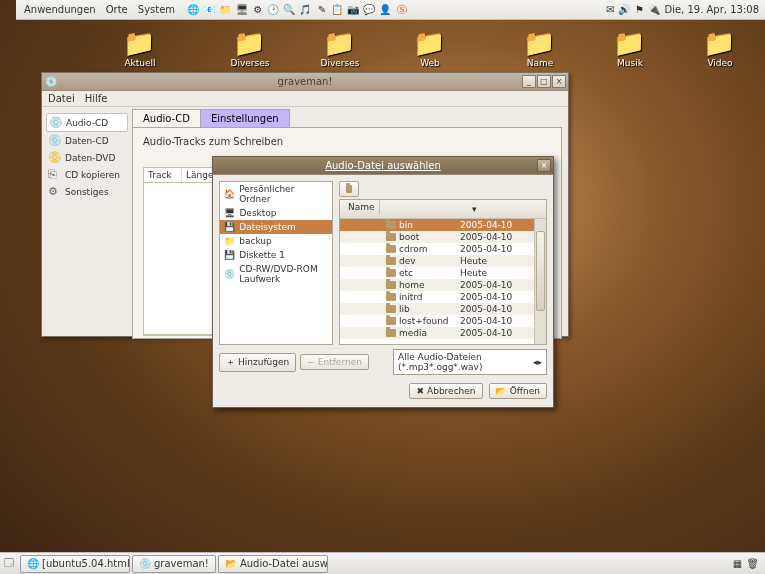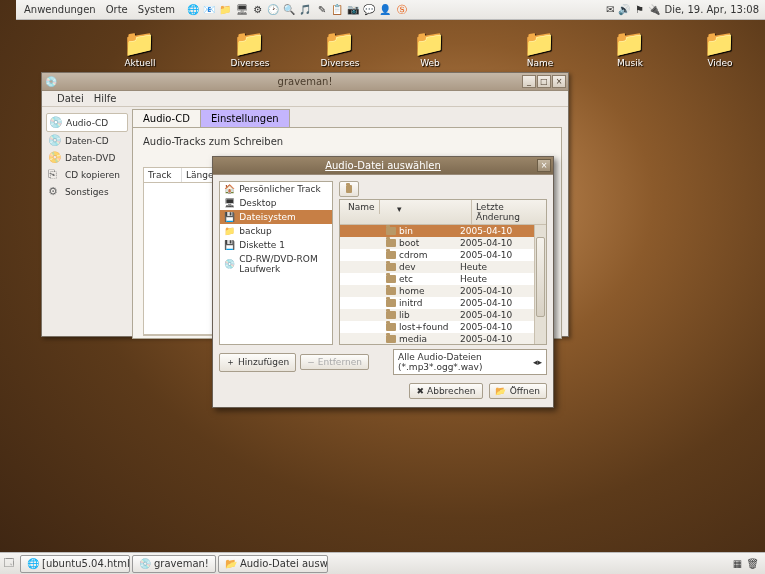--- a/index.html
+++ b/index.html
@@ -24,21 +24,21 @@
   .dcluster { display:flex; gap:30px; }
   .dicon { display:flex; flex-direction:column; align-items:center; width:60px; color:#fff; font-size:9px; text-shadow:1px 1px 1px #000; }
   .dicon .glyph { width:36px; height:30px; display:flex; align-items:center; justify-content:center; font-size:26px; }
 
   
   .win-graveman { position:absolute; left:41px; top:72px; width:528px; height:265px; background:#efebe7; border:1px solid #7a7064; box-shadow:2px 2px 4px rgba(0,0,0,.4); }
   .titlebar { height:18px; background:linear-gradient(#c5b8a8,#ab9a86); color:#4a3c2c; font-size:10px; display:flex; align-items:center; justify-content:center; position:relative; border-bottom:1px solid #998a78; }
   .titlebar .ticon { position:absolute; left:3px; font-size:10px; }
   .titlebar .winbtns { position:absolute; right:2px; display:flex; gap:1px; }
   .titlebar .winbtns span { width:14px; height:13px; border:1px solid #8a7b68; background:linear-gradient(#f2ede6,#d8cfc2); font-size:8px; display:flex; align-items:center; justify-content:center; }
-  .menubar { height:16px; font-size:10px; display:flex; gap:10px; padding:0 15px; align-items:center; color:#333; border-bottom:1px solid #d0c8bd; }
+  .menubar { height:16px; font-size:10px; display:flex; gap:10px; padding:0 6px; align-items:center; color:#333; border-bottom:1px solid #d0c8bd; }
   .gm-body { display:flex; height:calc(100% - 34px); }
   .gm-side { width:90px; padding:6px 4px; font-size:9px; color:#333; }
   .gm-side .item { display:flex; align-items:center; gap:4px; padding:2px 2px; border-radius:2px; }
   .gm-side .item.sel { background:#fff; border:1px solid #c8bfae; }
   .gm-side .ic { width:13px; font-size:11px; color:#666; }
   .gm-main { flex:1; padding:2px 6px 6px 0; }
   .tabs { display:flex; font-size:10px; }
   .tab { padding:3px 10px; border:1px solid #b0a896; background:#c4b5fd; border-bottom:none; margin-right:-1px; }
   .tab.active { background:#f7f4ef; }
   .tab-pane { border:1px solid #b0a896; background:#f7f4ef; height:212px; padding:8px 10px; font-size:10px; color:#333; }
@@ -220,21 +220,21 @@
     <span>Audio-Datei auswählen</span>
     <div class="winbtns">
         <span>×</span>
       </div>
   </div>
   <div class="fc-body">
     <div class="fc-top">
       <div class="fc-places" id="places">
           <div class="pl">
             <span>🏠</span>
-            <span>Persönlicher Track</span>
+            <span>Persönlicher Ordner</span>
           </div>
           <div class="pl">
             <span>🖥</span>
             <span>Desktop</span>
           </div>
           <div class="pl sel">
             <span>💾</span>
             <span>Dateisystem</span>
           </div>
           <div class="pl">
@@ -252,21 +252,20 @@
         </div>
       <div class="fc-files-wrap">
         <div class="fc-toolbar">
           <div class="btn">
               <span class="folder-glyph"></span>
             </div>
         </div>
         <div class="fc-files">
           <div class="fc-head">
             <span><span>Name</span> <span style="float:right">▾</span></span>
-            <span>Letzte Änderung</span>
           </div>
           <div class="fc-filesrow">
             <div class="fc-rows" id="filerows">
                 <div class="fc-row sel">
                   <span class="nm"><span class="folder-glyph"></span>bin</span>
                   <span class="dt">2005-04-10</span>
                 </div>
                 <div class="fc-row">
                   <span class="nm"><span class="folder-glyph"></span>boot</span>
                   <span class="dt">2005-04-10</span>

